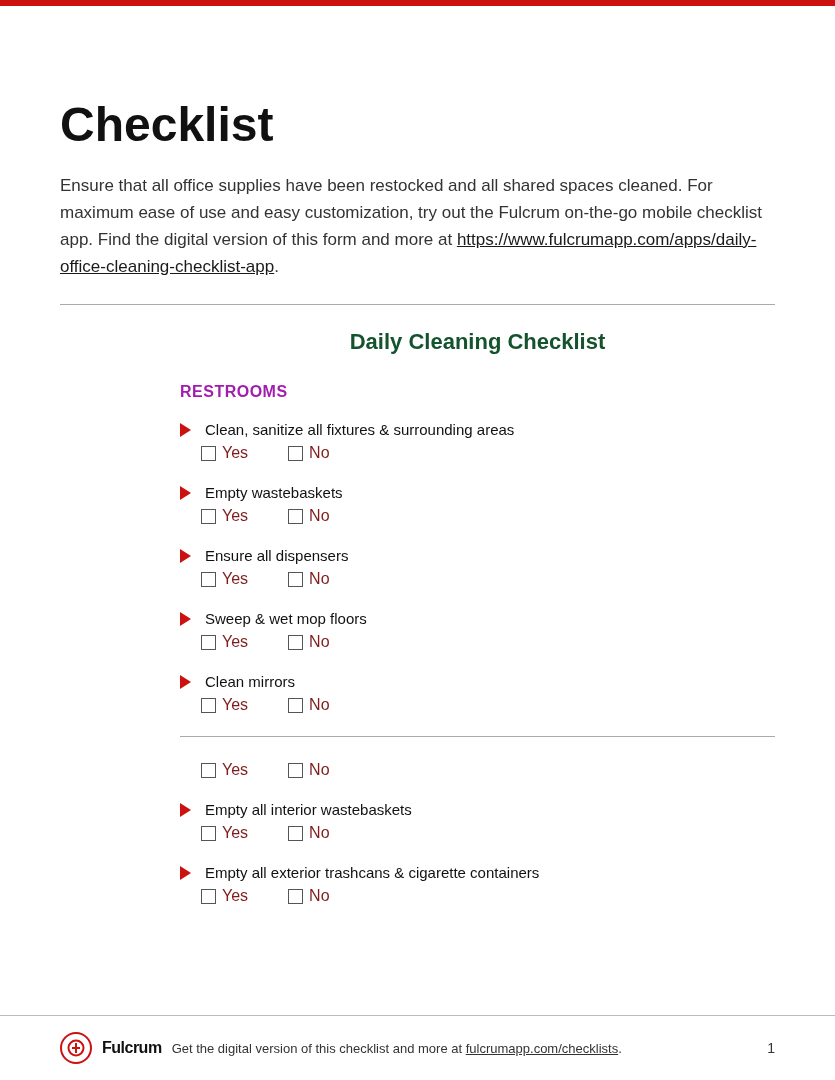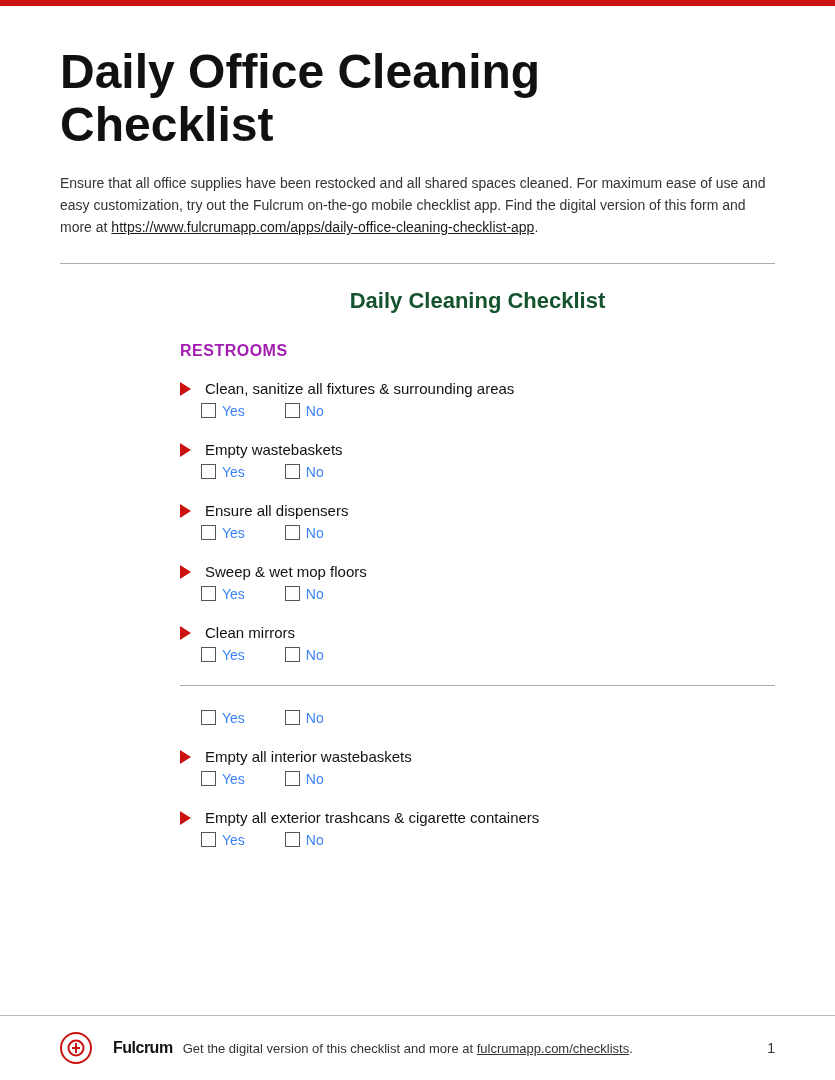--- a/index.html
+++ b/index.html
@@ -24,21 +24,21 @@
 
     .main-title {
       font-size: 48px;
       font-weight: 900;
       line-height: 1.1;
       color: #111;
       margin-bottom: 20px;
     }
 
     .subtitle-text {
-      font-size: 14px;
+      font-size: 17px;
       line-height: 1.6;
       color: #333;
       margin-bottom: 24px;
       margin-top: 15px;
     }
 
     .subtitle-text a {
       color: #1a1a1a;
       text-decoration: underline;
     }
@@ -112,22 +112,22 @@
 
     .checkbox-box {
       width: 15px;
       height: 15px;
       border: 1.5px solid #555;
       background: #fff;
       flex-shrink: 0;
     }
 
     .checkbox-label {
-      font-size: 14px;
-      color: #3b82f6;
+      font-size: 16px;
+      color: #7f1d1d;
     }
 
     .section-divider {
       border: none;
       border-top: 1.5px solid #aaa;
       margin: 20px 0 24px 0;
     }
 
     .footer {
       position: absolute;
@@ -139,21 +139,21 @@
       display: flex;
       align-items: center;
       gap: 10px;
       font-size: 12.5px;
       color: #333;
     }
 
     .footer-logo {
       display: flex;
       align-items: center;
-      gap: 21px;
+      gap: 10px;
       flex-shrink: 0;
     }
 
     .fulcrum-circle {
       width: 32px;
       height: 32px;
       border-radius: 50%;
       border: 2px solid #cc1111;
       display: flex;
       align-items: center;
@@ -187,21 +187,21 @@
       font-weight: 500;
     }
   </style>
 </head>
 <body>
 
 <div class="top-bar"></div>
 
 <div class="page-content">
   <h1 class="main-title">
-    <span>Daily Office Cleaning</span><br>
+    <br>
     <span>Checklist</span>
   </h1>
 
   <p class="subtitle-text">
     <span>Ensure that all office supplies have been restocked and all shared spaces cleaned. For maximum ease of use and easy customization, try out the Fulcrum on-the-go mobile checklist app. Find the digital version of this form and more at </span><a href="#">https://www.fulcrumapp.com/apps/daily-office-cleaning-checklist-app</a><span>.</span>
   </p>
 
   <hr class="divider">
 
   <div class="checklist-section">

